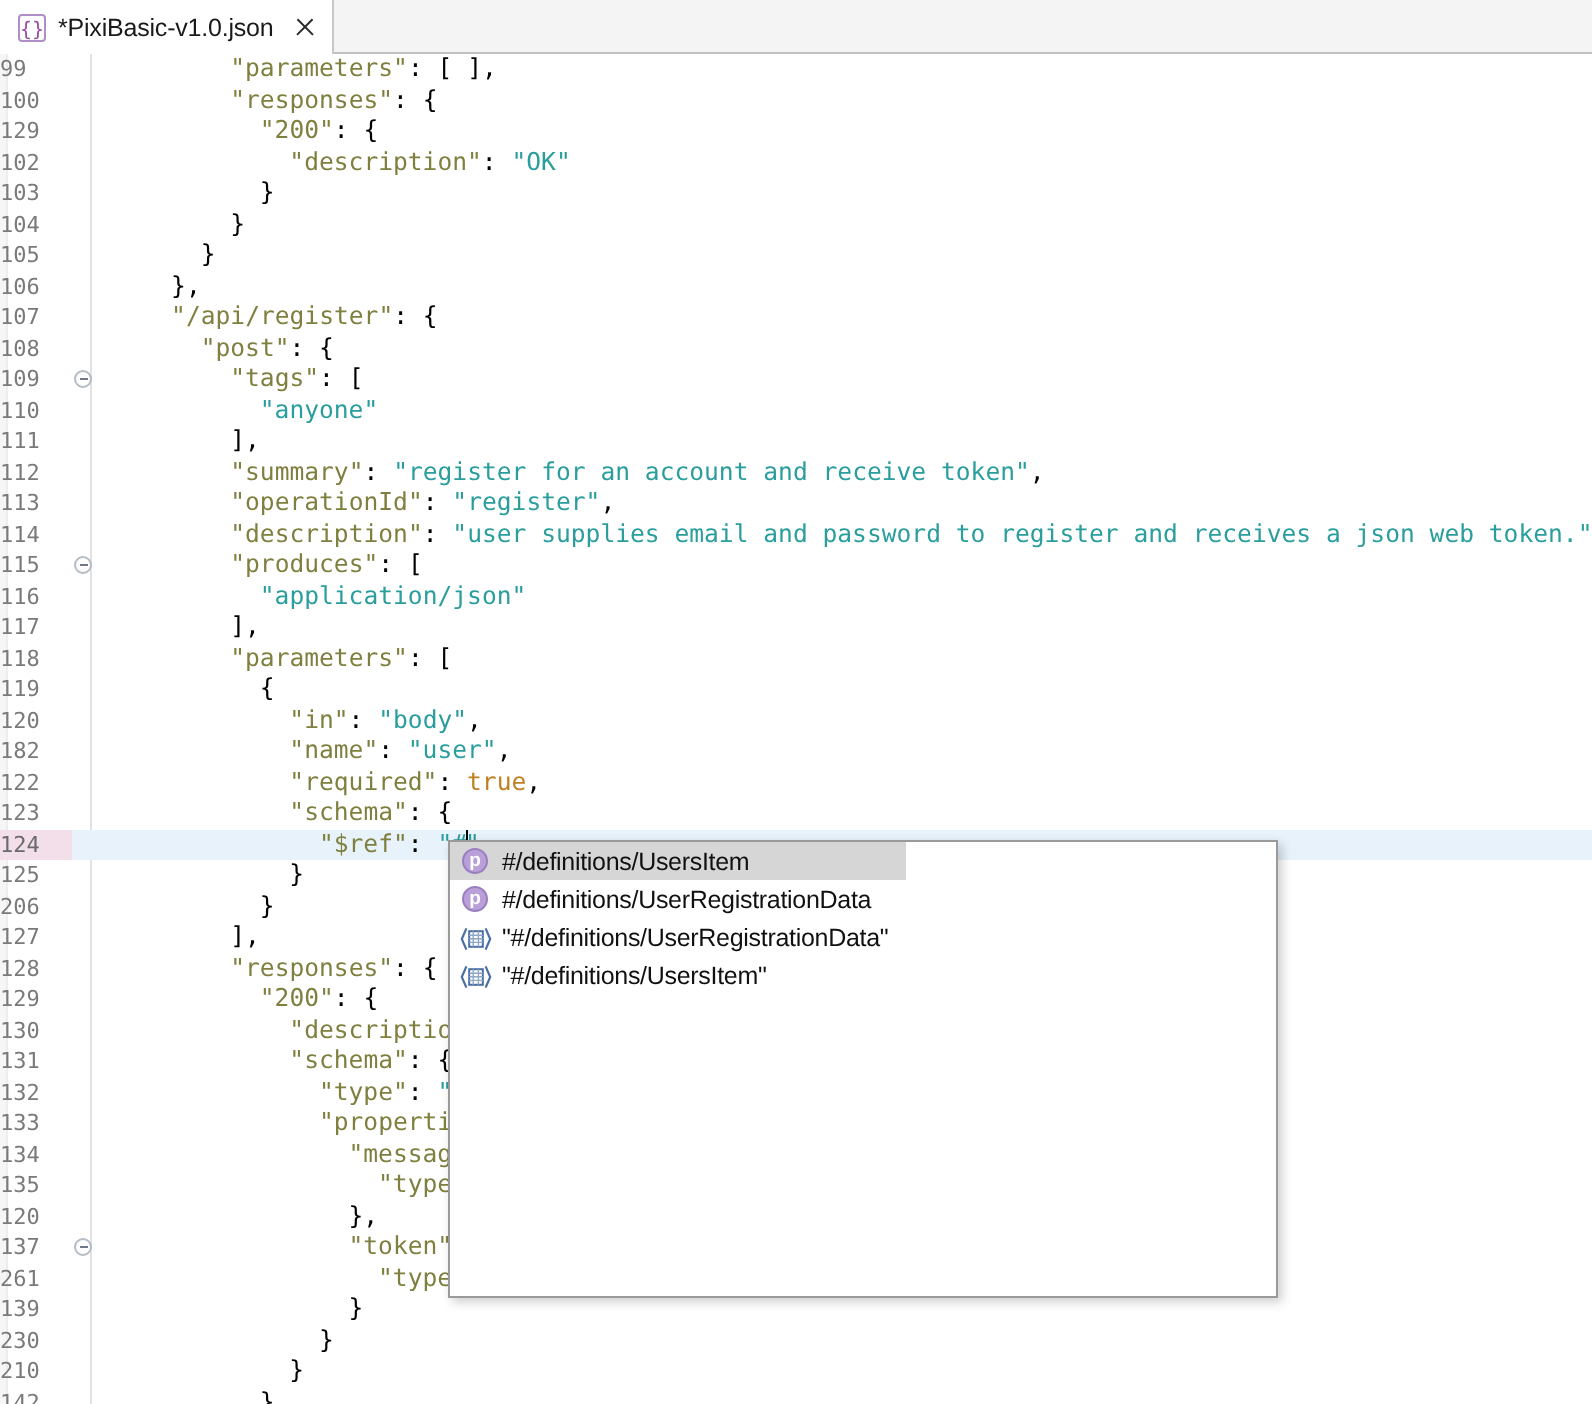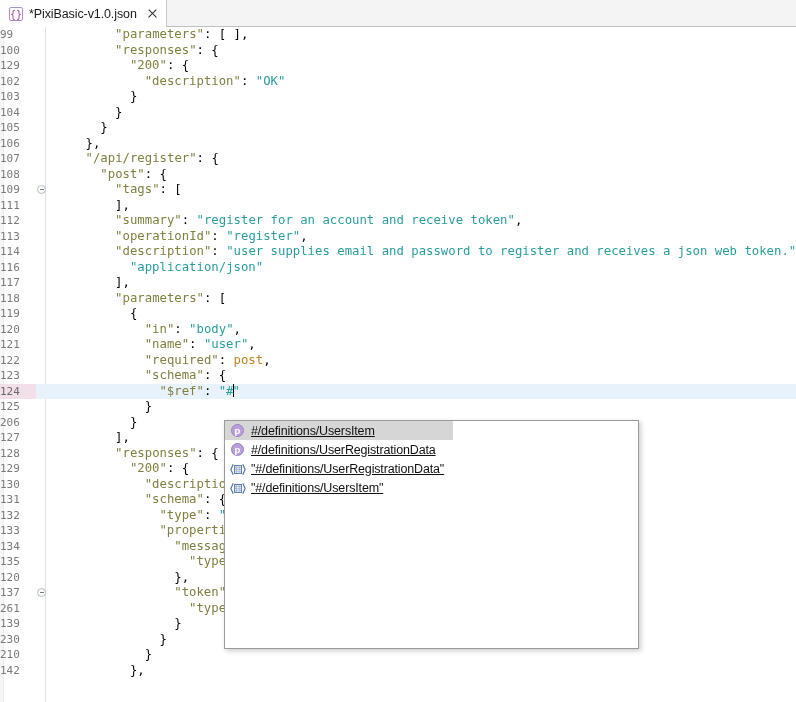--- a/index.html
+++ b/index.html
@@ -188,21 +188,21 @@
     cursor: default;
     font-family: "Liberation Sans", sans-serif;
     font-size: 12.5px;
     color: #111111;
     white-space: nowrap;
   }
   .proposal.selected {
     background: #d6d6d6;
     width: 223px;
   }
-  .proposal-label { letter-spacing: -0.15px; text-decoration: underline; }
+  .proposal-label { letter-spacing: -0.15px; }
 
   
   .ico { width: 16px; height: 16px; position: relative; flex: 0 0 auto; }
   .ico-prop {
     width: 13px; height: 13px;
     margin: 1px 0 0 1px;
     border-radius: 50%;
     background: #b9a0d8;
     border: 1px solid #9a7fc0;
     box-sizing: border-box;
@@ -245,31 +245,33 @@
         <div class="row"><span class="lineno">100</span><span class="code" style="left: 115.12px;"><span class="k">"responses"</span><span class="p">: {</span></span></div>
         <div class="row"><span class="lineno">129</span><span class="code" style="left: 129.9px;"><span class="k">"200"</span><span class="p">: {</span></span></div>
         <div class="row"><span class="lineno">102</span><span class="code" style="left: 144.68px;"><span class="k">"description"</span><span class="p">: </span><span class="s">"OK"</span></span></div>
         <div class="row"><span class="lineno">103</span><span class="code" style="left: 129.9px;"><span class="p">}</span></span></div>
         <div class="row"><span class="lineno">104</span><span class="code" style="left: 115.12px;"><span class="p">}</span></span></div>
         <div class="row"><span class="lineno">105</span><span class="code" style="left: 100.34px;"><span class="p">}</span></span></div>
         <div class="row"><span class="lineno">106</span><span class="code" style="left: 85.56px;"><span class="p">},</span></span></div>
         <div class="row"><span class="lineno">107</span><span class="code" style="left: 85.56px;"><span class="k">"/api/register"</span><span class="p">: {</span></span></div>
         <div class="row"><span class="lineno">108</span><span class="code" style="left: 100.34px;"><span class="k">"post"</span><span class="p">: {</span></span></div>
         <div class="row"><span class="lineno">109</span><span class="fold"></span><span class="code" style="left: 115.12px;"><span class="k">"tags"</span><span class="p">: [</span></span></div>
+        <div class="row"><span class="lineno">110</span><span class="code" style="left: 129.9px;"><span class="s">"anyone"</span></span></div>
         <div class="row"><span class="lineno">111</span><span class="code" style="left: 115.12px;"><span class="p">],</span></span></div>
         <div class="row"><span class="lineno">112</span><span class="code" style="left: 115.12px;"><span class="k">"summary"</span><span class="p">: </span><span class="s">"register for an account and receive token"</span><span class="p">,</span></span></div>
         <div class="row"><span class="lineno">113</span><span class="code" style="left: 115.12px;"><span class="k">"operationId"</span><span class="p">: </span><span class="s">"register"</span><span class="p">,</span></span></div>
         <div class="row"><span class="lineno">114</span><span class="code" style="left: 115.12px;"><span class="k">"description"</span><span class="p">: </span><span class="s">"user supplies email and password to register and receives a json web token."</span></span></div>
+        <div class="row"><span class="lineno">115</span><span class="fold"></span><span class="code" style="left: 115.12px;"><span class="k">"produces"</span><span class="p">: [</span></span></div>
         <div class="row"><span class="lineno">116</span><span class="code" style="left: 129.9px;"><span class="s">"application/json"</span></span></div>
         <div class="row"><span class="lineno">117</span><span class="code" style="left: 115.12px;"><span class="p">],</span></span></div>
         <div class="row"><span class="lineno">118</span><span class="code" style="left: 115.12px;"><span class="k">"parameters"</span><span class="p">: [</span></span></div>
         <div class="row"><span class="lineno">119</span><span class="code" style="left: 129.9px;"><span class="p">{</span></span></div>
         <div class="row"><span class="lineno">120</span><span class="code" style="left: 144.68px;"><span class="k">"in"</span><span class="p">: </span><span class="s">"body"</span><span class="p">,</span></span></div>
-        <div class="row"><span class="lineno">121</span><span class="code" style="left: 144.68px;"><span class="k">"name"</span><span class="p">: </span><span class="s">"user"</span><span class="p">,</span></span></div>
-        <div class="row"><span class="lineno">122</span><span class="code" style="left: 144.68px;"><span class="k">"required"</span><span class="p">: </span><span class="b">post</span><span class="p">,</span></span></div>
+        <div class="row"><span class="lineno">182</span><span class="code" style="left: 144.68px;"><span class="k">"name"</span><span class="p">: </span><span class="s">"user"</span><span class="p">,</span></span></div>
+        <div class="row"><span class="lineno">122</span><span class="code" style="left: 144.68px;"><span class="k">"required"</span><span class="p">: </span><span class="b">true</span><span class="p">,</span></span></div>
         <div class="row"><span class="lineno">123</span><span class="code" style="left: 144.68px;"><span class="k">"schema"</span><span class="p">: {</span></span></div>
         <div class="row current"><span class="lineno">124</span><span class="code" style="left: 159.46px;"><span class="k">"$ref"</span><span class="p">: </span><span class="s">"#</span><span class="caret"></span><span class="s">"</span></span></div>
         <div class="row"><span class="lineno">125</span><span class="code" style="left: 144.68px;"><span class="p">}</span></span></div>
         <div class="row"><span class="lineno">206</span><span class="code" style="left: 129.9px;"><span class="p">}</span></span></div>
         <div class="row"><span class="lineno">127</span><span class="code" style="left: 115.12px;"><span class="p">],</span></span></div>
         <div class="row"><span class="lineno">128</span><span class="code" style="left: 115.12px;"><span class="k">"responses"</span><span class="p">: {</span></span></div>
         <div class="row"><span class="lineno">129</span><span class="code" style="left: 129.9px;"><span class="k">"200"</span><span class="p">: {</span></span></div>
         <div class="row"><span class="lineno">130</span><span class="code" style="left: 144.68px;"><span class="k">"description"</span><span class="p">: </span><span class="s">""</span></span></div>
         <div class="row"><span class="lineno">131</span><span class="code" style="left: 144.68px;"><span class="k">"schema"</span><span class="p">: {</span></span></div>
         <div class="row"><span class="lineno">132</span><span class="code" style="left: 159.46px;"><span class="k">"type"</span><span class="p">: </span><span class="s">"object"</span></span></div>

